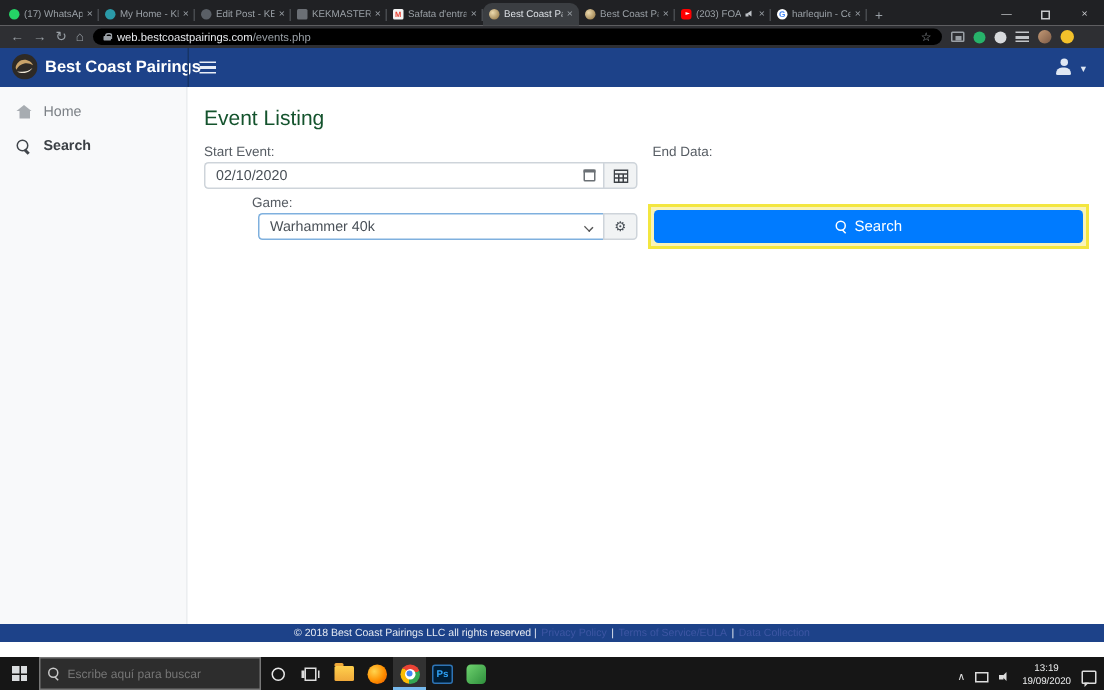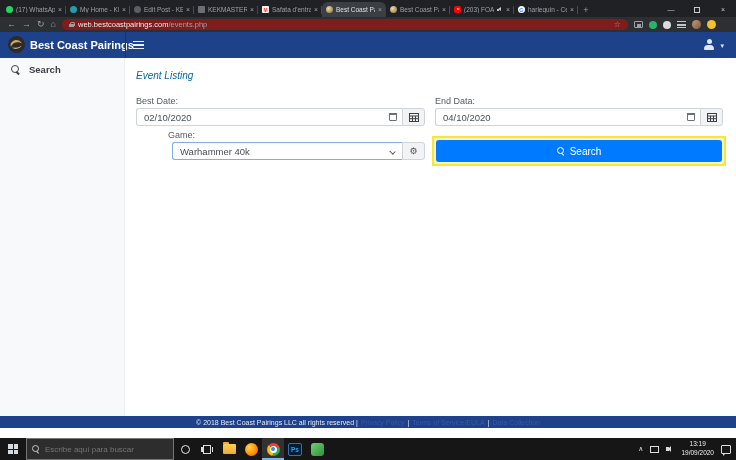--- a/index.html
+++ b/index.html
@@ -34,21 +34,21 @@
                       border-top:2.8px solid transparent; border-bottom:2.8px solid transparent; }
   .newtab { width:16px; display:flex; align-items:center; justify-content:center; color:#9aa0a6; font-size:9px; cursor:pointer; }
   .win-controls { margin-left:auto; display:flex; align-items:stretch; }
   .winbtn { width:26px; display:flex; align-items:center; justify-content:center; color:#c8cacd; font-size:7px; cursor:pointer; }
   .maxbox { width:6px; height:6px; border:1px solid #c8cacd; }
 
   
   .toolbar { position:absolute; left:0; top:17px; width:736px; height:15px; background:#2e2f33;
              display:flex; align-items:center; gap:6px; padding:0 7px; }
   .nav-ic { color:#9aa0a6; font-size:9px; line-height:1; cursor:pointer; }
-  .omnibox { width:566px; height:11px; background:#7f1d1d; border-radius:6px;
+  .omnibox { width:566px; height:11px; background:#000000; border-radius:6px;
              display:flex; align-items:center; gap:4px; padding:0 7px; }
   .lock { width:5px; height:6px; position:relative; flex:0 0 auto; }
   .lock::before { content:""; position:absolute; left:1px; top:0; width:3px; height:3px;
                   border:1px solid #9aa0a6; border-bottom:none; border-radius:2px 2px 0 0; }
   .lock::after { content:""; position:absolute; left:0; top:2.6px; width:5px; height:3.4px; background:#9aa0a6; border-radius:0.5px; }
   .url { font-size:7.5px; white-space:nowrap; }
   .url .domain { color:#e8eaed; }
   .url .path { color:#9aa0a6; }
   .star { margin-left:auto; color:#9aa0a6; font-size:8px; cursor:pointer; }
   .pip { width:9px; height:7px; border:1px solid #9aa0a6; border-radius:1px; position:relative; cursor:pointer; }
@@ -83,21 +83,21 @@
                       border-right:5px solid transparent; border-bottom:4px solid #a7acb1; }
   .ic-house::after { content:""; position:absolute; left:1.5px; top:4px; width:7px; height:5px; background:#a7acb1; }
   .ic-mag { width:10px; height:10px; position:relative; }
   .ic-mag::before { content:""; position:absolute; left:0; top:0; width:6px; height:6px;
                     border:1.6px solid #41464b; border-radius:50%; }
   .ic-mag::after { content:""; position:absolute; left:6px; top:6.4px; width:3.6px; height:1.6px;
                    background:#41464b; transform:rotate(45deg); transform-origin:0 0; }
 
   
   .content { position:absolute; left:126px; top:58px; width:610px; height:358px; background:#fff; }
-  .page-title { position:absolute; left:10px; top:12px; font-size:10px; color:#0369a1;font-style:italic; }
+  .page-title { position:absolute; left:10px; top:12px; font-size:14px; color:#14532d; }
   .flabel { position:absolute; font-size:9px; color:#565c63; }
   .igroup { position:absolute; display:flex; height:18px;align-items:flex-end; }
   .tinput { flex:1; height:18px; border:1px solid #ced4da; border-right:none; border-radius:3px 0 0 3px;
             font-size:9.5px; color:#495057; padding:0 20px 0 7px; background:#fff; outline:none; }
   .native-cal { position:absolute; right:28px; top:5px; width:8px; height:8px; border:1px solid #6b7075; border-radius:1px; }
   .native-cal::before { content:""; position:absolute; left:-1px; right:-1px; top:-1px; height:2.4px; background:#6b7075; }
   .append { width:23px; height:18px; border:1px solid #ced4da; border-radius:0 3px 3px 0; background:#f1f3f4;
             display:flex; align-items:center; justify-content:center; cursor:pointer; }
   .selgroup { position:absolute; display:flex; height:18px;padding-left:36px; }
   .tselect { flex:1; height:18px; border:1px solid #7fb0de; border-right:none; border-radius:3px 0 0 3px;
@@ -117,21 +117,21 @@
 
   
   .page-footer { position:absolute; left:0; top:416px; width:736px; height:12px; background:#1d4289;
                  display:flex; align-items:center; justify-content:center; gap:3px; font-size:7px; }
   .page-footer .copy { color:#e6eaf2; }
   .page-footer .flink { color:#3d56a3; cursor:pointer; }
   .page-footer .fsep { color:#e6eaf2; }
 
   
   .taskbar { position:absolute; left:0; top:438px; width:736px; height:22px; background:#161616;
-             display:flex; align-items:center; }
+             display:flex; align-items:flex-end; }
   .startbtn { width:26px; height:22px; display:flex; align-items:center; justify-content:center; cursor:pointer; }
   .winlogo { width:10px; height:10px; display:grid; grid-template-columns:1fr 1fr; grid-template-rows:1fr 1fr; gap:1px; }
   .winlogo span { background:#d9dcde; }
   .tb-search { width:148px; height:22px; background:#2d2d2d; border:1px solid #767676;
                display:flex; align-items:center; gap:5px; padding:0 5px; }
   .tb-search input { flex:1; background:transparent; border:none; outline:none; color:#c9c9c9; font-size:8px; min-width:0; }
   .ic-mag-t { width:8px; height:8px; position:relative; flex:0 0 auto; }
   .ic-mag-t::before { content:""; position:absolute; left:0; top:0; width:5px; height:5px; border:1.2px solid #c9c9c9; border-radius:50%; }
   .ic-mag-t::after { content:""; position:absolute; left:5.4px; top:5.8px; width:3px; height:1.2px; background:#c9c9c9;
                      transform:rotate(45deg); transform-origin:0 0; }
@@ -248,58 +248,49 @@
     <path d="M3.4 11.6c3.2 2.2 8.6 1 10.2-2.2-3.2 3.1-7.5 2.4-10.2 2.2z" fill="#f0e7d6"></path>
   </svg>
   <span class="brand">Best Coast Pairings</span>
   <span class="vline"></span>
   <span class="ham"></span>
   <span class="user"></span>
   <span class="user-caret">▾</span>
 </div>
 
 <div class="sidebar">
+  <div class="side-item" style="margin-top:5px;">
+    <span class="ic-house"></span>
+    <span class="lbl">Home</span>
+  </div>
   <div class="side-item active">
     <span class="ic-mag"></span>
     <span class="lbl">Search</span>
   </div>
 </div>
 
 <div class="content">
   <div class="page-title">Event Listing</div>
 
-  <div class="flabel" style="left:10px; top:38px;">Best Date:</div>
+  <div class="flabel" style="left:10px; top:38px;">Start Event:</div>
   <div class="igroup" style="left:10px; top:50px; width:289px;">
     <input class="tinput" readonly="" value="02/10/2020" style="">
     <span class="native-cal"></span>
     <span class="append">
       <svg width="10" height="10">
         <rect x="0.5" y="1.5" width="9" height="8" fill="none" stroke="#3c4146"></rect>
         <line x1="0.5" y1="4" x2="9.5" y2="4" stroke="#3c4146"></line>
         <line x1="3.5" y1="4" x2="3.5" y2="9.5" stroke="#3c4146"></line>
         <line x1="6.5" y1="4" x2="6.5" y2="9.5" stroke="#3c4146"></line>
         <line x1="0.5" y1="6.7" x2="9.5" y2="6.7" stroke="#3c4146"></line>
       </svg>
     </span>
   </div>
 
   <div class="flabel" style="left:309px; top:38px;">End Data:</div>
-  <div class="igroup" style="left:309px; top:50px; width:288px;">
-    <input class="tinput" readonly="" value="04/10/2020" style="">
-    <span class="native-cal"></span>
-    <span class="append">
-      <svg width="10" height="10">
-        <rect x="0.5" y="1.5" width="9" height="8" fill="none" stroke="#3c4146"></rect>
-        <line x1="0.5" y1="4" x2="9.5" y2="4" stroke="#3c4146"></line>
-        <line x1="3.5" y1="4" x2="3.5" y2="9.5" stroke="#3c4146"></line>
-        <line x1="6.5" y1="4" x2="6.5" y2="9.5" stroke="#3c4146"></line>
-        <line x1="0.5" y1="6.7" x2="9.5" y2="6.7" stroke="#3c4146"></line>
-      </svg>
-    </span>
-  </div>
 
   <div class="flabel" style="left:10px; top:72px;margin-left:32px;">Game:</div>
   <div class="selgroup" style="left:10px; top:84px; width:289px;">
     <div class="tselect">
       <span>Warhammer 40k</span>
       <span class="sel-caret"></span>
     </div>
     <span class="append">
       <span class="gear-glyph">⚙</span>
     </span>

